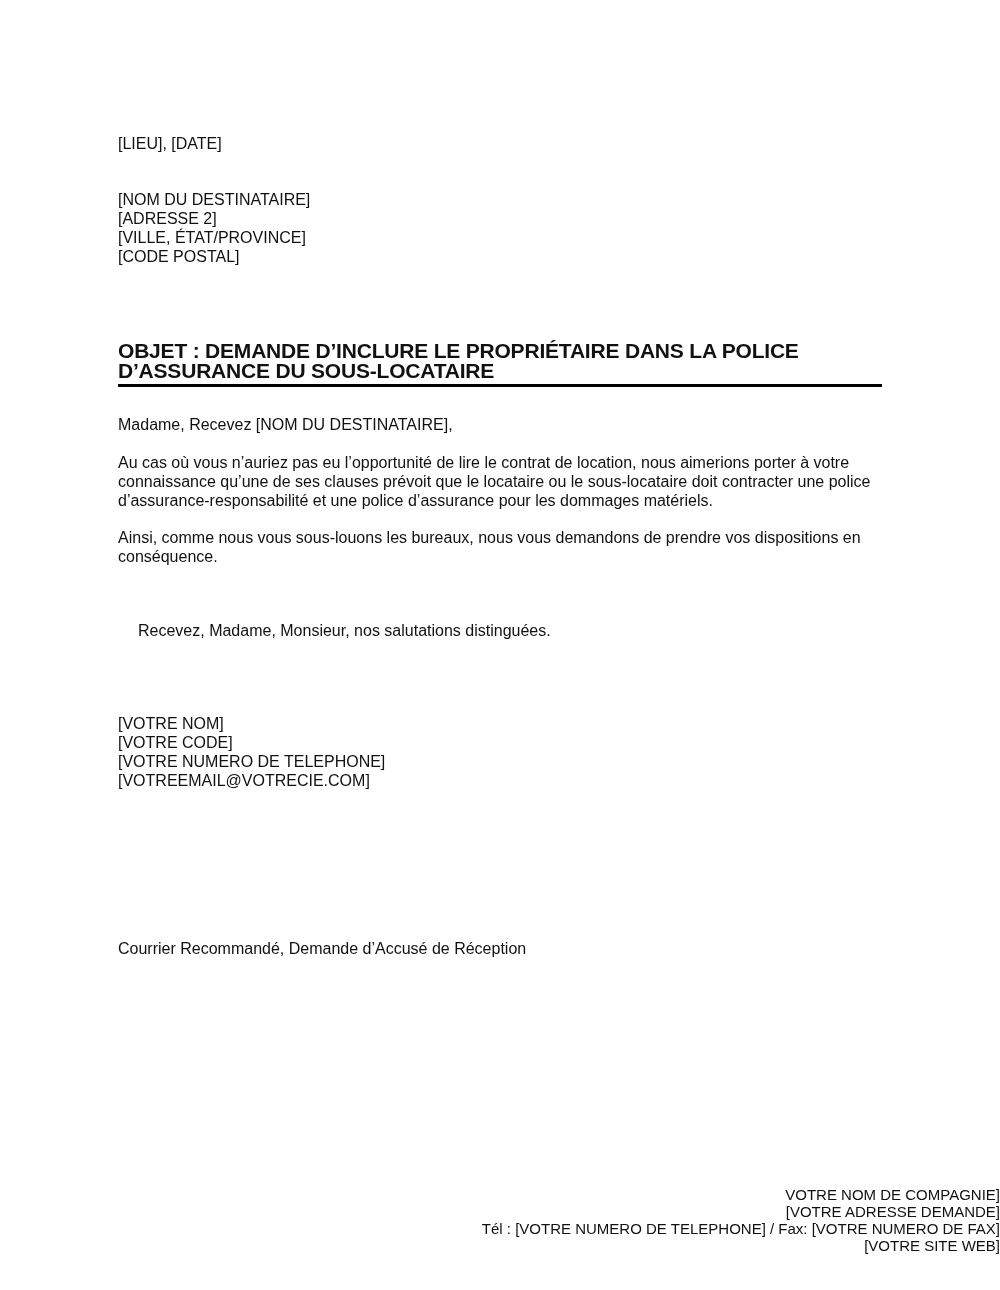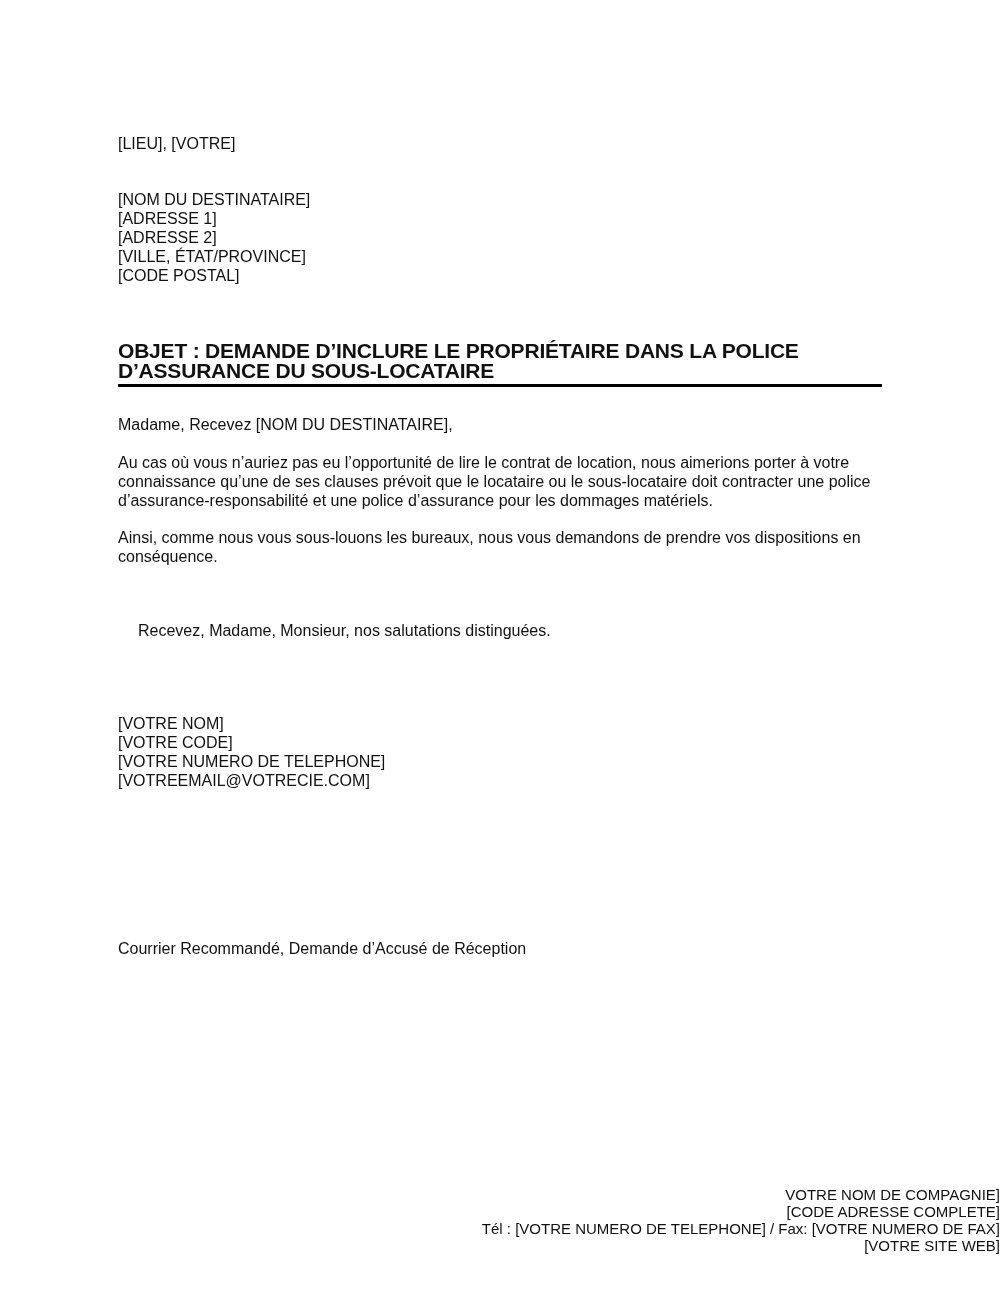--- a/index.html
+++ b/index.html
@@ -68,26 +68,25 @@
       font-size: 15px;
       line-height: 17px;
     }
   </style>
 </head>
 <body>
 
 <div class="page">
 
   <div id="place-date" class="block">
-    <span class="line">[LIEU], [VOTRE]</span>
+    <span class="line">[LIEU], [DATE]</span>
   </div>
 
   <div id="recipient" class="block">
     <span class="line">[NOM DU DESTINATAIRE]</span>
-    <span class="line">[ADRESSE 1]</span>
     <span class="line">[ADRESSE 2]</span>
     <span class="line">[VILLE, ÉTAT/PROVINCE]</span>
     <span class="line">[CODE POSTAL]</span>
   </div>
 
   <div id="subject" class="block">
     <span class="para">OBJET : DEMANDE D’INCLURE LE PROPRIÉTAIRE DANS LA POLICE D’ASSURANCE DU SOUS-LOCATAIRE</span>
   </div>
   <div id="subject-rule"></div>
 
@@ -113,18 +112,18 @@
     <span class="line">[VOTRE NUMERO DE TELEPHONE]</span>
     <span class="line">[VOTREEMAIL@VOTRECIE.COM]</span>
   </div>
 
   <div id="delivery-note" class="block">
     <span class="line">Courrier Recommandé, Demande d’Accusé de Réception</span>
   </div>
 
   <div id="footer">
     <span class="line">VOTRE NOM DE COMPAGNIE]</span>
-    <span class="line">[CODE ADRESSE COMPLETE]</span>
+    <span class="line">[VOTRE ADRESSE DEMANDE]</span>
     <span class="line">Tél : [VOTRE NUMERO DE TELEPHONE] / Fax: [VOTRE NUMERO DE FAX]</span>
     <span class="line">[VOTRE SITE WEB]</span>
   </div>
 
 </div>
 
 </body></html>

